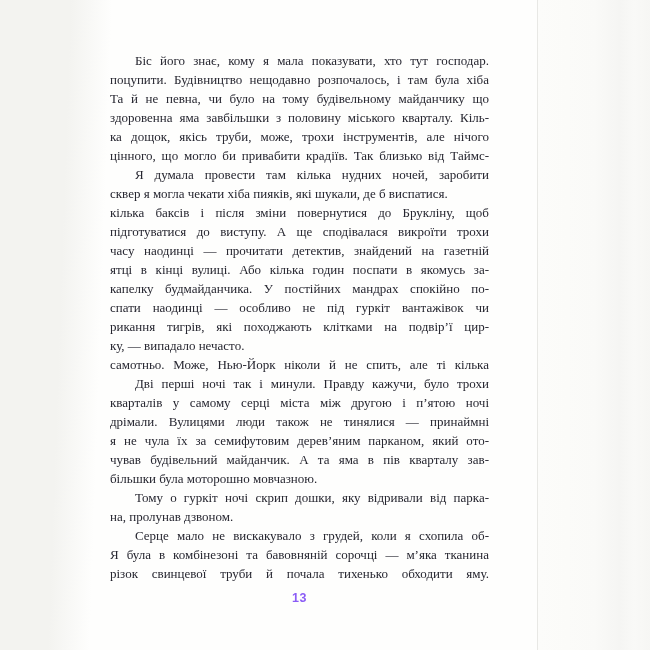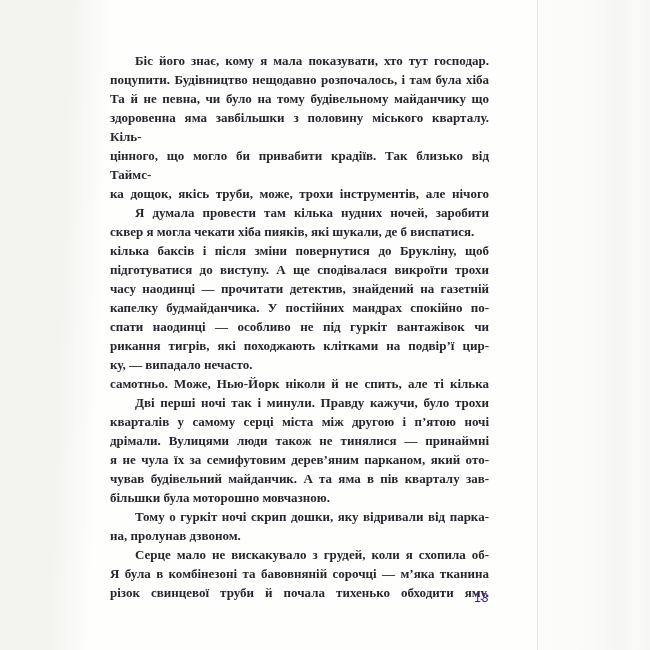--- a/index.html
+++ b/index.html
@@ -41,65 +41,65 @@
       #f6f6f4 100%);
     border-left: 1px solid rgba(205,205,200,0.35);
     pointer-events: none;
   }
   .text-col {
     position: absolute;
     left: 110px;
     top: 51px;
     width: 379px;
     color: #262630;
-    font-weight: bold;
   }
   .line {
     font-size: 13px;
     line-height: 19px;
     text-align: justify;
     text-align-last: justify;
   }
   .line.indent {
     text-indent: 25px;
   }
   .line.para-end {
     text-align-last: left;
   }
   .page-number {
     position: absolute;
     left: 110px;
     top: 591px;
     width: 379px;
-    text-align: right;
+    text-align: center;
     font-family: "Liberation Sans", sans-serif;
-    font-weight: normal;
+    font-weight: bold;
     font-size: 12.5px;
     letter-spacing: 0.5px;
-    color: #4c1d95;
+    color: #8b5cf6;
   }
 </style>
 </head>
 <body>
 
 <div class="page">
   <div class="left-shadow"></div>
   <div class="right-edge"></div>
   <div class="text-col" id="text-col" style="color: rgb(38, 38, 48);">
       <div class="line indent">Біс його знає, кому я мала показувати, хто тут господар.</div>
       <div class="line">поцупити. Будівництво нещодавно розпочалось, і там була хіба</div>
       <div class="line">Та й не певна, чи було на тому будівельному майданчику що</div>
       <div class="line">здоровенна яма завбільшки з половину міського кварталу. Кіль-</div>
+      <div class="line">ка дощок, якісь труби, може, трохи інструментів, але нічого</div>
       <div class="line">цінного, що могло би привабити крадіїв. Так близько від Таймс-</div>
-      <div class="line">ка дощок, якісь труби, може, трохи інструментів, але нічого</div>
       <div class="line indent">Я думала провести там кілька нудних ночей, заробити</div>
       <div class="line para-end">сквер я могла чекати хіба пияків, які шукали, де б виспатися.</div>
       <div class="line">кілька баксів і після зміни повернутися до Брукліну, щоб</div>
       <div class="line">підготуватися до виступу. А ще сподівалася викроїти трохи</div>
       <div class="line">часу наодинці — прочитати детектив, знайдений на газетній</div>
+      <div class="line">ятці в кінці вулиці. Або кілька годин поспати в якомусь за-</div>
       <div class="line">капелку будмайданчика. У постійних мандрах спокійно по-</div>
       <div class="line">спати наодинці — особливо не під гуркіт вантажівок чи</div>
       <div class="line">рикання тигрів, які походжають клітками на подвір’ї цир-</div>
       <div class="line para-end">ку, — випадало нечасто.</div>
       <div class="line">самотньо. Може, Нью-Йорк ніколи й не спить, але ті кілька</div>
       <div class="line indent">Дві перші ночі так і минули. Правду кажучи, було трохи</div>
       <div class="line">кварталів у самому серці міста між другою і п’ятою ночі</div>
       <div class="line">дрімали. Вулицями люди також не тинялися — принаймні</div>
       <div class="line">я не чула їх за семифутовим дерев’яним парканом, який ото-</div>
       <div class="line">чував будівельний майданчик. А та яма в пів кварталу зав-</div>

